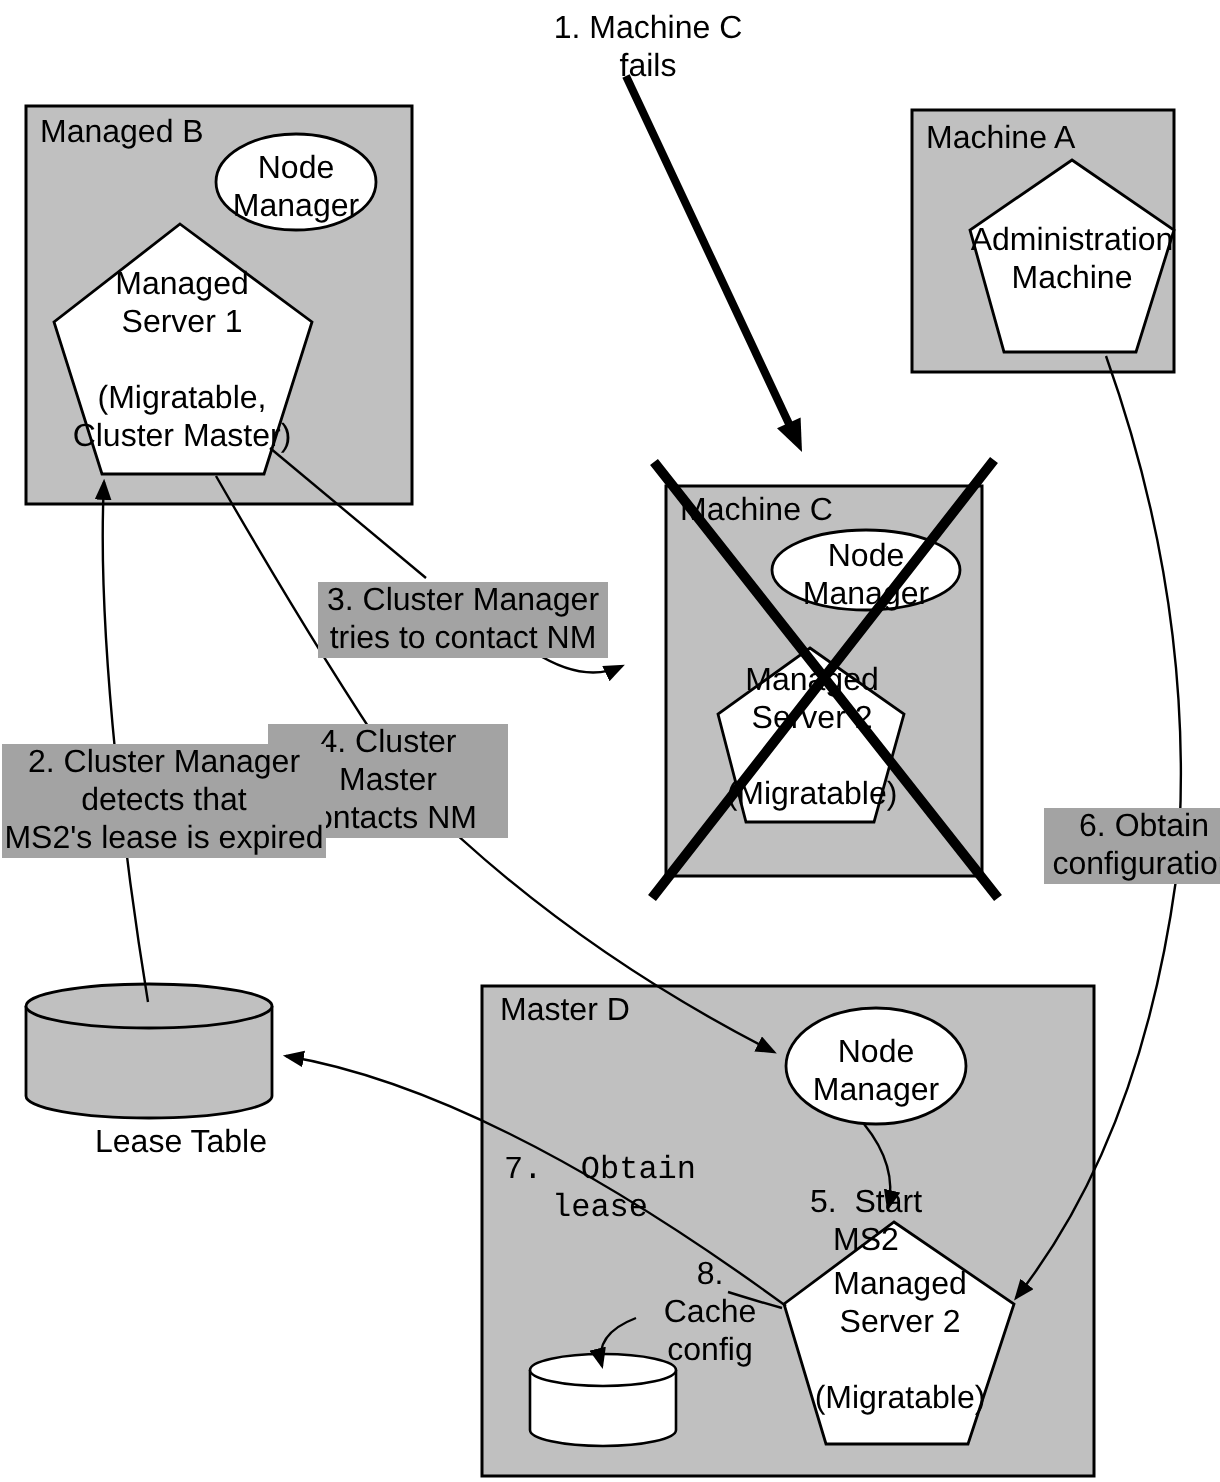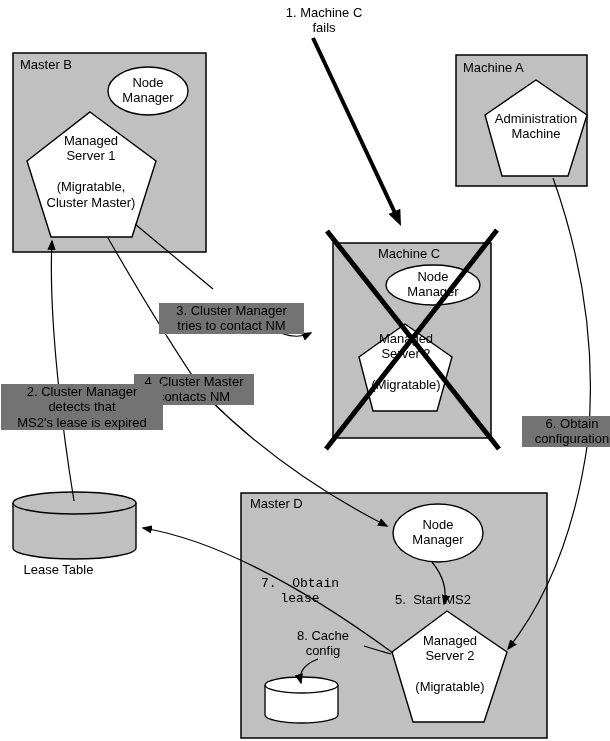--- a/index.html
+++ b/index.html
@@ -6,29 +6,29 @@
   #canvas{
     position:relative;
     width:610px;height:741px;
     background:#ffffff;
     font-family:"Liberation Sans",sans-serif;
     overflow:hidden;
   }
   #diagram-svg{position:absolute;left:0;top:0;}
   .lbl{
     position:absolute;
-    font-size:13px;
+    font-size:16px;
     line-height:1.19;
     color:#000;
     text-align:center;
     white-space:pre-wrap;
     z-index:2;
   }
   .lbl.leftalign{text-align:left;}
-  .lbl.whitebg{background:#737373;margin-top:12px;}
+  .lbl.whitebg{background:#a3a3a3;}
 </style>
 </head>
 <body>
 
 <div id="canvas">
 
   <svg id="diagram-svg" width="610" height="741" viewBox="0 0 610 741">
     <defs>
       <marker id="ah" viewBox="0 0 10 8" refX="8.5" refY="4" markerWidth="10.5" markerHeight="8.5" markerUnits="userSpaceOnUse" orient="auto">
         <path d="M0,0 L10,4 L0,8 Z" fill="#000"></path>
@@ -67,58 +67,58 @@
 
     <path d="M327,231 L499,449 M497,230 L326,449" fill="none" stroke="#000" stroke-width="5"></path>
 
     <path d="M313,38 L395,213" fill="none" stroke="#000" stroke-width="4"></path>
     <polygon points="401,226 388.5,214.1 400.3,208.7" fill="#000"></polygon>
   </svg>
 
   <div class="lbl" style="left:264px;top:5px;width:120px;">1. Machine C
 fails</div>
 
-  <div class="lbl leftalign" style="left:20px;top:57px;">Master B</div>
+  <div class="lbl leftalign" style="left:20px;top:57px;">Managed B</div>
   <div class="lbl" style="left:108px;top:75px;width:80px;">Node
 Manager</div>
   <div class="lbl" style="left:21px;top:133px;width:140px;">Managed
 Server 1
 
 (Migratable,
 Cluster Master)</div>
 
   <div class="lbl leftalign" style="left:463px;top:60px;">Machine A</div>
   <div class="lbl" style="left:476px;top:111px;width:120px;">Administration
 Machine</div>
 
-  <div class="lbl leftalign" style="left:340px;top:246px;margin-left:38px;">Machine C</div>
+  <div class="lbl leftalign" style="left:340px;top:246px;">Machine C</div>
   <div class="lbl" style="left:393px;top:269px;width:80px;">Node
 Manager</div>
   <div class="lbl" style="left:346px;top:331px;width:120px;">Managed
 Server 2
 
 (Migratable)</div>
 
   <div class="lbl whitebg" style="left:159px;top:291px;width:145px;">3. Cluster Manager
 tries to contact NM</div>
   <div class="lbl whitebg" style="left:134px;top:362px;width:120px;">4. Cluster Master
 contacts NM</div>
   <div class="lbl whitebg" style="left:1px;top:372px;width:162px;">2. Cluster Manager
 detects that
 MS2's lease is expired</div>
   <div class="lbl whitebg" style="left:522px;top:404px;width:100px;">6. Obtain
 configuration</div>
 
-  <div class="lbl" style="left:8px;top:562px;width:101px;text-align:center;">Lease Table</div>
+  <div class="lbl" style="left:40px;top:562px;width:101px;text-align:center;">Lease Table</div>
 
   <div class="lbl leftalign" style="left:250px;top:496px;">Master D</div>
   <div class="lbl" style="left:398px;top:517px;width:80px;">Node
 Manager</div>
   <div class="lbl" style="left:250px;top:576px;width:100px;font-family:Liberation Mono, monospace;">7.  Obtain lease</div>
   <div class="lbl" style="left:389px;top:592px;width:88px;">5.  Start MS2</div>
-  <div class="lbl" style="left:292px;top:628px;width:62px;">8. Cache
+  <div class="lbl" style="left:324px;top:628px;width:62px;">8. Cache
 config</div>
   <div class="lbl" style="left:385px;top:633px;width:130px;">Managed
 Server 2
 
 (Migratable)</div>
 
 </div>
 
 </body></html>

